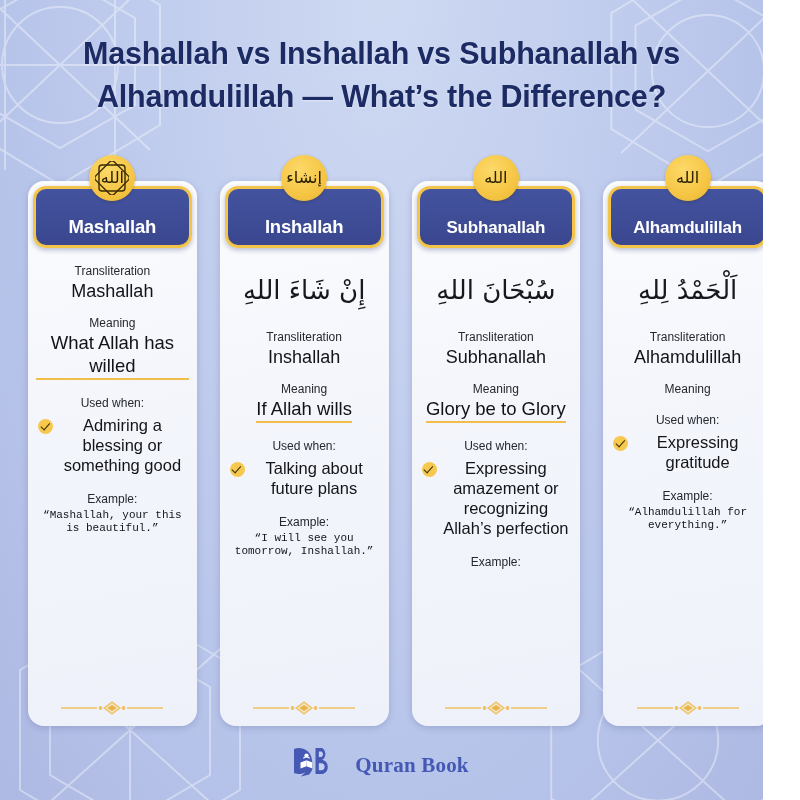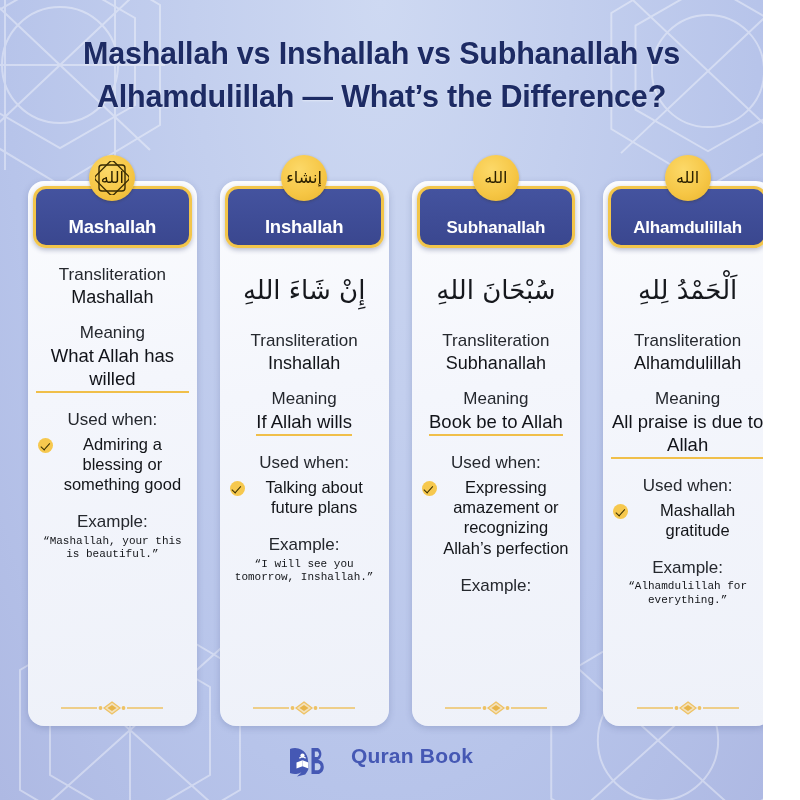--- a/index.html
+++ b/index.html
@@ -117,21 +117,21 @@
     color:#16181d;
     line-height:1.55;
     margin-top:4px;
     min-height:62px;
     display:flex; align-items:center; justify-content:center;
     padding:0 2px;
   }
 
   
   .sec-label {
-    font-size:17px;
+    font-size:12px;
     color:#25282e;
     line-height:1.3;
     margin-top:9px;
   }
   .sec-value {
     font-size:18px;
     color:#121419;
     line-height:1.22;
     margin-top:1px;
   }
@@ -194,21 +194,21 @@
   .card-ornament {
     position:absolute;
     bottom:11px; left:0; right:0;
     display:flex; align-items:center; justify-content:center;
   }
 
   
   .footer {
     position:absolute;
     left:0; right:0; bottom:22px;
-    display:flex; align-items:flex-start; justify-content:center; gap:9px;
+    display:flex; align-items:flex-end; justify-content:center; gap:9px;font-family:Liberation Serif, serif;
   }
   .logo-mark { display:block; }
   .logo-text {
     font-size:21px;
     font-weight:bold;
     color:#4558b4;
     letter-spacing:0.2px;
   }
 </style>
 </head>
@@ -331,21 +331,21 @@
         <span class="medallion-glyph">الله</span>
       </div>
       <div class="badge">
         <span class="badge-label">Subhanallah</span>
       </div>
       <div class="arabic">سُبْحَانَ اللهِ</div>
       <div class="sec-label">Transliteration</div>
       <div class="sec-value">Subhanallah</div>
       <div class="meaning-block">
         <div class="sec-label">Meaning</div>
-        <div class="sec-value"><span class="meaning-value">Book be to Allah</span></div>
+        <div class="sec-value"><span class="meaning-value">Glory be to Glory</span></div>
       </div>
       <div class="used-block">
         <div class="sec-label">Used when:</div>
         <div class="used-list">
           <div class="used-item">
             <span class="check-icon"></span>
             <span class="used-text">Expressing amazement or recognizing Allah’s perfection</span>
           </div>
         </div>
       </div>
@@ -368,28 +368,27 @@
         <span class="medallion-glyph">الله</span>
       </div>
       <div class="badge">
         <span class="badge-label">Alhamdulillah</span>
       </div>
       <div class="arabic">اَلْحَمْدُ لِلهِ</div>
       <div class="sec-label">Transliteration</div>
       <div class="sec-value">Alhamdulillah</div>
       <div class="meaning-block">
         <div class="sec-label">Meaning</div>
-        <div class="sec-value"><span class="meaning-value">All praise is due to Allah</span></div>
       </div>
       <div class="used-block">
         <div class="sec-label">Used when:</div>
         <div class="used-list">
           <div class="used-item">
             <span class="check-icon"></span>
-            <span class="used-text">Mashallah gratitude</span>
+            <span class="used-text">Expressing gratitude</span>
           </div>
         </div>
       </div>
       <div class="example-block">
         <div class="sec-label">Example:</div>
         <div class="example-text">“Alhamdulillah for everything.”</div>
       </div>
       <div class="card-ornament">
         <svg width="110" height="14" viewBox="0 0 110 14" fill="none">
           <path d="M4 7 H40 M70 7 H106" stroke="#eec264" stroke-width="1.3"></path>

